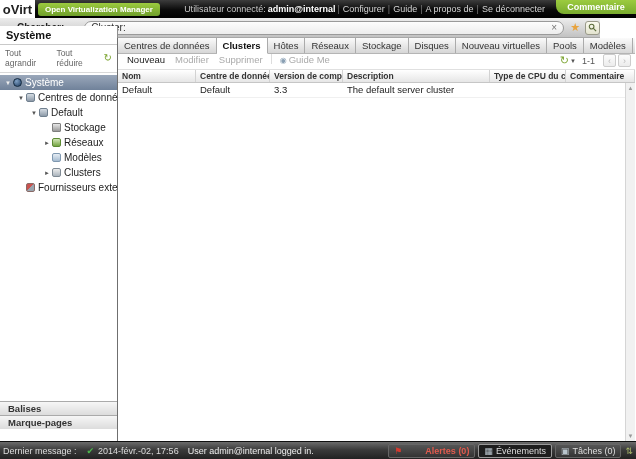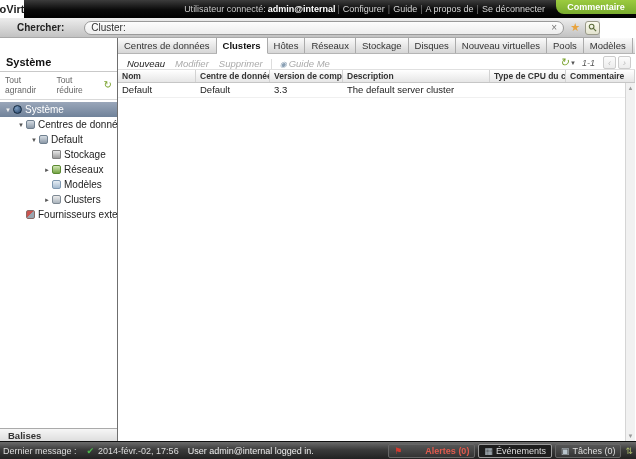--- a/index.html
+++ b/index.html
@@ -3,21 +3,21 @@
 <meta charset="utf-8">
 <style>
   * { margin:0; padding:0; box-sizing:border-box; }
   body { background:#888; font-family:"Liberation Sans", sans-serif; }
   .app { position:relative; width:636px; height:459px; background:#fff; overflow:hidden;
          font-family:"Liberation Sans", sans-serif; }
 
   
   .topbar { position:absolute; left:0; top:0; width:636px; height:18px;
             background:linear-gradient(#3c3c3c, #0a0a0a 55%, #000); display:flex; align-items:center; }
-  .logo-box { width:24px; height:18px; background:#fff; color:#222; font-size:11px; font-weight:bold;
+  .logo-box { width:35px; height:18px; background:#fff; color:#222; font-size:13px; font-weight:bold;
               display:flex; align-items:center; justify-content:center; letter-spacing:0; }
   .product-badge { margin-left:3px; background:linear-gradient(#9ccb3f, #6f9f2a); color:#fff;
                    font-size:8px; font-weight:bold; border-radius:3px; padding:2px 7px; white-space:nowrap; }
   .session { margin-left:auto; color:#c9c9c9; font-size:9px; white-space:nowrap; display:flex; align-items:center; }
   .session b { color:#fff; margin:0 2px; }
   .session .lnk { color:#d5d5d5; margin:0 3px; cursor:pointer; }
   .session .sep { color:#777; }
   .feedback-tab { margin-left:8px; width:80px; height:14px; align-self:flex-start;
                   background:linear-gradient(#9ccb3f, #79ab2e); color:#fff; font-size:9px; font-weight:bold;
                   display:flex; align-items:center; justify-content:center;
@@ -31,21 +31,21 @@
   .search-pill { margin-left:20px; width:518px; height:14px; background:linear-gradient(#fdfdfd,#ededed);
                  border:1px solid #9a9a9a; border-radius:8px; display:flex; align-items:center; padding:0 6px; }
   .search-pill input { border:none; background:transparent; outline:none; flex:1; font-size:10px; color:#333;
                        font-family:"Liberation Sans", sans-serif; }
   .clear-x { font-size:10px; color:#777; cursor:pointer; line-height:1; }
   .star { color:#e8a33d; font-size:11px; margin-left:6px; cursor:pointer; line-height:1; }
   .search-btn { margin-left:5px; width:16px; height:14px; background:linear-gradient(#fbfbef,#e3e3cf);
                 border:1px solid #9a9a8a; border-radius:3px; display:flex; align-items:center; justify-content:center; cursor:pointer; }
 
   
-  .sidebar { position:absolute; left:0; top:53px; width:118px; height:403px; background:#fff;
+  .sidebar { position:absolute; left:0; top:26px; width:118px; height:403px; background:#fff;
              border-right:1px solid #8f8f8f; display:flex; flex-direction:column; }
   .side-title { font-size:11px; font-weight:bold; color:#111; padding:3px 6px; border-bottom:1px solid #c9c9c9; }
   .side-links { display:flex; align-items:center; font-size:8.5px; color:#666; padding:3px 5px 4px 5px;
                 border-bottom:1px solid #d9d9d9; }
   .side-links .lnk { cursor:pointer; margin-right:8px; }
   .side-refresh { margin-left:auto; color:#7aa32e; font-size:10px; cursor:pointer; line-height:1; }
   .tree { padding-top:2px; }
   .tree-item { height:15px; display:flex; align-items:center; font-size:10px; color:#222;
                white-space:nowrap; cursor:pointer; }
   .tree-item .arrow { width:8px; font-size:6px; color:#555; text-align:center; flex:none; margin-right:1px; }
@@ -65,22 +65,22 @@
                 font-size:9.5px; font-weight:bold; color:#333; padding:1px 8px; cursor:pointer; }
 
   
   .content { position:absolute; left:118px; top:38px; width:518px; height:403px; display:flex; flex-direction:column;
              border-left:1px solid #6f6f6f; margin-left:-1px; }
   .tabbar { height:16px; background:linear-gradient(#fbfbfb, #d6d6d6); border-bottom:1px solid #b5b5b5;
             display:flex; }
   .tab { flex:1 1 auto; font-size:9.5px; color:#333; display:flex; align-items:center; justify-content:center;
          border-right:1px solid #ababab; white-space:nowrap; padding:0 6px; cursor:pointer; }
   .tab.active { background:#fff; font-weight:bold; color:#111; border-bottom:1px solid #fff; margin-bottom:-1px; }
-  .toolbar { height:16px; background:#fff; border-bottom:1px solid #e0e0e0; display:flex; align-items:flex-end;
-             font-size:9.5px; padding:0 4px;font-style:italic; }
+  .toolbar { height:16px; background:#fff; border-bottom:1px solid #e0e0e0; display:flex; align-items:flex-start;
+             font-size:9.5px; padding:0 4px; }
   .tb-btn { margin:0 5px; cursor:pointer; color:#222; white-space:nowrap; }
   .tb-btn.disabled { color:#aaa; cursor:default; }
   .tb-sep { width:1px; height:10px; background:#ddd; margin:0 3px; }
   .guide-icon { color:#8aa0b4; font-size:8px; margin-right:2px; }
   .tb-right { margin-left:auto; display:flex; align-items:center; }
   .tb-refresh { color:#7aa32e; font-size:11px; line-height:1; cursor:pointer; }
   .tb-caret { font-size:6px; color:#555; margin:0 6px 0 1px; cursor:pointer; }
   .tb-range { font-size:9px; color:#555; margin-right:6px; }
   .pg-btn { width:13px; height:13px; border:1px solid #ccc; background:linear-gradient(#fcfcfc,#ececec);
             border-radius:2px; color:#bbb; font-size:9px; display:flex; align-items:center; justify-content:center;
@@ -113,20 +113,21 @@
   .sb-ico { color:#b9c4cc; font-size:9px; margin-right:3px; }
   .sb-updown { color:#a9b86a; font-size:9px; margin-left:4px; cursor:pointer; }
 </style>
 </head>
 <body>
 
 <div class="app">
 
   <div class="topbar">
     <div class="logo-box">oVirt</div>
+    <div class="product-badge">Open Virtualization Manager</div>
     <div class="session">
       <span>Utilisateur connecté:</span>
       <b>admin@internal</b>
       <span class="sep">|</span>
       <span class="lnk">Configurer</span>
       <span class="sep">|</span>
       <span class="lnk">Guide</span>
       <span class="sep">|</span>
       <span class="lnk">A propos de</span>
       <span class="sep">|</span>

